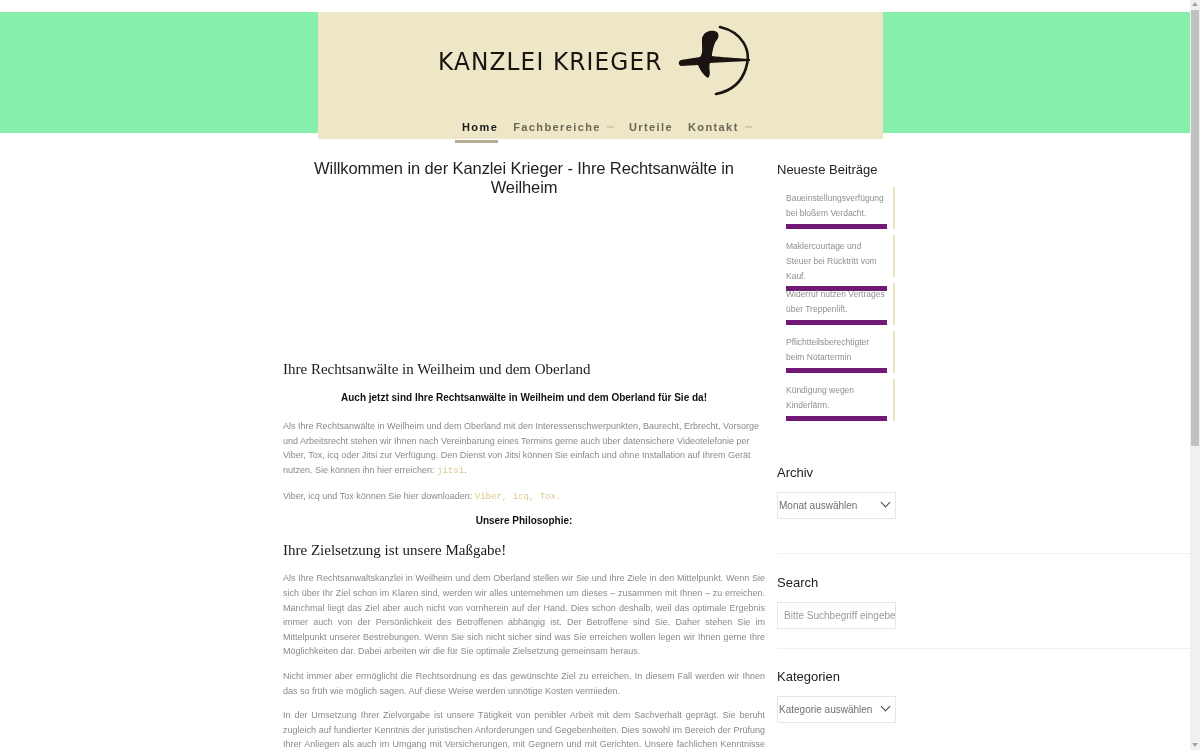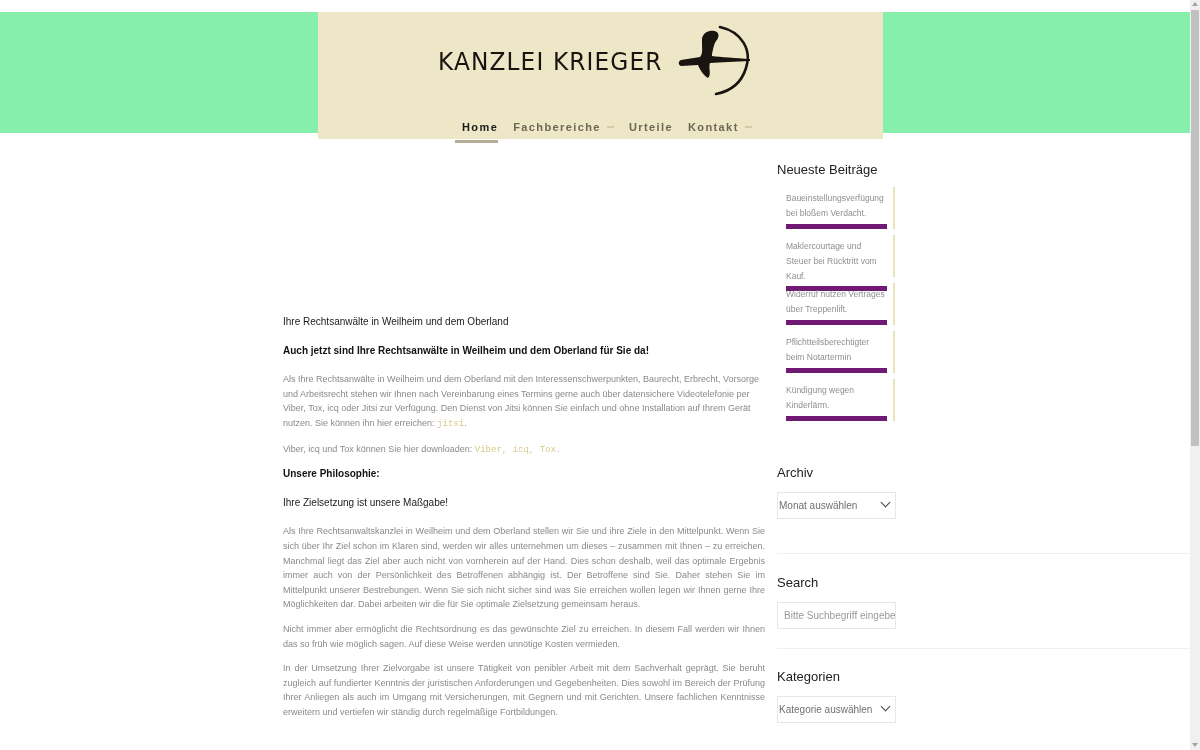--- a/index.html
+++ b/index.html
@@ -17,22 +17,22 @@
   .nav-item { position: relative; font-size: 11px; font-weight: bold; letter-spacing: 1.4px; color: #6b6753; padding: 0 8px 0 7px; height: 30px; line-height: 30px; cursor: pointer; }
   .nav-item.active { color: #1b1b1b; }
   .nav-item.active::after { content: ""; position: absolute; left: 0; bottom: -1px; width: 43px; height: 3px; background: #b8ac93; }
   .nav-item .sub-ind { display: inline-block; width: 7px; height: 2px; background: #d3cca8; vertical-align: middle; margin-left: 6px; margin-top: -2px; }
 
   
   .content { position: absolute; left: 283px; top: 150px; width: 482px; }
   .page-title { font-size: 16.5px; color: #1f1f1f; text-align: center; font-weight: normal; margin-top: 9px; letter-spacing: -0.1px; }
   .embed-space { height: 165px; }
   .content p { font-size: 9px; line-height: 14.6px; color: #8a8a8a; margin-bottom: 10px; }
-  .content p.dark { color: #1a1a1a; font-size: 10px; margin-bottom: 14px; }
-  .content p.bold { color: #111; font-weight: bold; font-size: 10px; margin-bottom: 14px; }
+  .content p.dark { color: #1a1a1a; font-size: 15px; margin-bottom: 14px; font-family: Liberation Serif, serif; }
+  .content p.bold { color: #111; font-weight: bold; font-size: 10px; margin-bottom: 14px; text-align: center; }
   .content p.justify { text-align: justify; }
   .content a { color: #d8ca8b; text-decoration: none; font-family: Liberation Mono, monospace; }
 
   
   .sidebar { position: absolute; left: 777px; top: 150px; width: 413px; }
   .widget-title { font-size: 13px; color: #222; font-weight: normal; margin-bottom: 12px; }
   .posts { width: 118px; }
   .post-item { position: relative; width: 118px; padding: 4px 8px 0 9px; height: 48px; }
   .post-item::after { content: ""; position: absolute; right: 0; top: 0; width: 2px; height: 42px; background: #ece3bd; }
   .post-item a { display: block; font-size: 8.5px; line-height: 14.8px; color: #8f8f8f; text-decoration: none; border-bottom: 5px solid #701a75; padding-bottom: 3px; width: 101px; }
@@ -70,20 +70,21 @@
     <div class="nav-item">
       <span>Urteile</span>
     </div>
     <div class="nav-item">
       <span>Kontakt</span><span class="sub-ind"></span>
     </div>
   </nav>
 </header>
 
 <main class="content">
+  <h1 class="page-title">Willkommen in der Kanzlei Krieger - Ihre Rechtsanwälte in Weilheim</h1>
   <div class="embed-space"></div>
   <p class="dark">Ihre Rechtsanwälte in Weilheim und dem Oberland</p>
   <p class="bold">Auch jetzt sind Ihre Rechtsanwälte in Weilheim und dem Oberland für Sie da!</p>
   <p><span>Als Ihre Rechtsanwälte in Weilheim und dem Oberland mit den Interessenschwerpunkten, Baurecht, Erbrecht, Vorsorge und Arbeitsrecht stehen wir Ihnen nach Vereinbarung eines Termins gerne auch über datensichere Videotelefonie per Viber, Tox, icq oder Jitsi zur Verfügung. Den Dienst von Jitsi können Sie einfach und ohne Installation auf Ihrem Gerät nutzen. Sie können ihn hier erreichen: </span><a>jitsi</a><span>.</span></p>
   <p><span>Viber, icq und Tox können Sie hier downloaden: </span><a>Viber</a><a>, </a><a>icq</a><a>, </a><a>Tox</a><a>.</a></p>
   <p class="bold">Unsere Philosophie:</p>
   <p class="dark">Ihre Zielsetzung ist unsere Maßgabe!</p>
   <p class="justify">Als Ihre Rechtsanwaltskanzlei in Weilheim und dem Oberland stellen wir Sie und ihre Ziele in den Mittelpunkt. Wenn Sie sich über Ihr Ziel schon im Klaren sind, werden wir alles unternehmen um dieses – zusammen mit Ihnen – zu erreichen. Manchmal liegt das Ziel aber auch nicht von vornherein auf der Hand. Dies schon deshalb, weil das optimale Ergebnis immer auch von der Persönlichkeit des Betroffenen abhängig ist. Der Betroffene sind Sie. Daher stehen Sie im Mittelpunkt unserer Bestrebungen. Wenn Sie sich nicht sicher sind was Sie erreichen wollen legen wir Ihnen gerne Ihre Möglichkeiten dar. Dabei arbeiten wir die für Sie optimale Zielsetzung gemeinsam heraus.</p>
   <p class="justify">Nicht immer aber ermöglicht die Rechtsordnung es das gewünschte Ziel zu erreichen. In diesem Fall werden wir Ihnen das so früh wie möglich sagen. Auf diese Weise werden unnötige Kosten vermieden.</p>
   <p class="justify">In der Umsetzung Ihrer Zielvorgabe ist unsere Tätigkeit von penibler Arbeit mit dem Sachverhalt geprägt. Sie beruht zugleich auf fundierter Kenntnis der juristischen Anforderungen und Gegebenheiten. Dies sowohl im Bereich der Prüfung Ihrer Anliegen als auch im Umgang mit Versicherungen, mit Gegnern und mit Gerichten. Unsere fachlichen Kenntnisse erweitern und vertiefen wir ständig durch regelmäßige Fortbildungen.</p>

